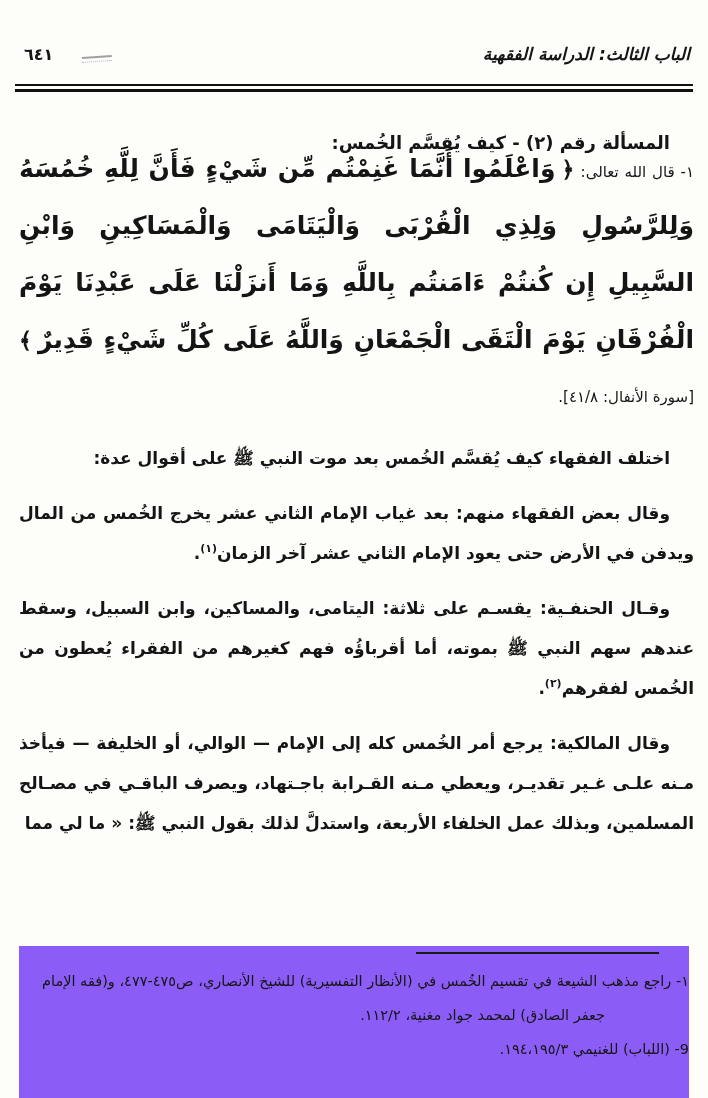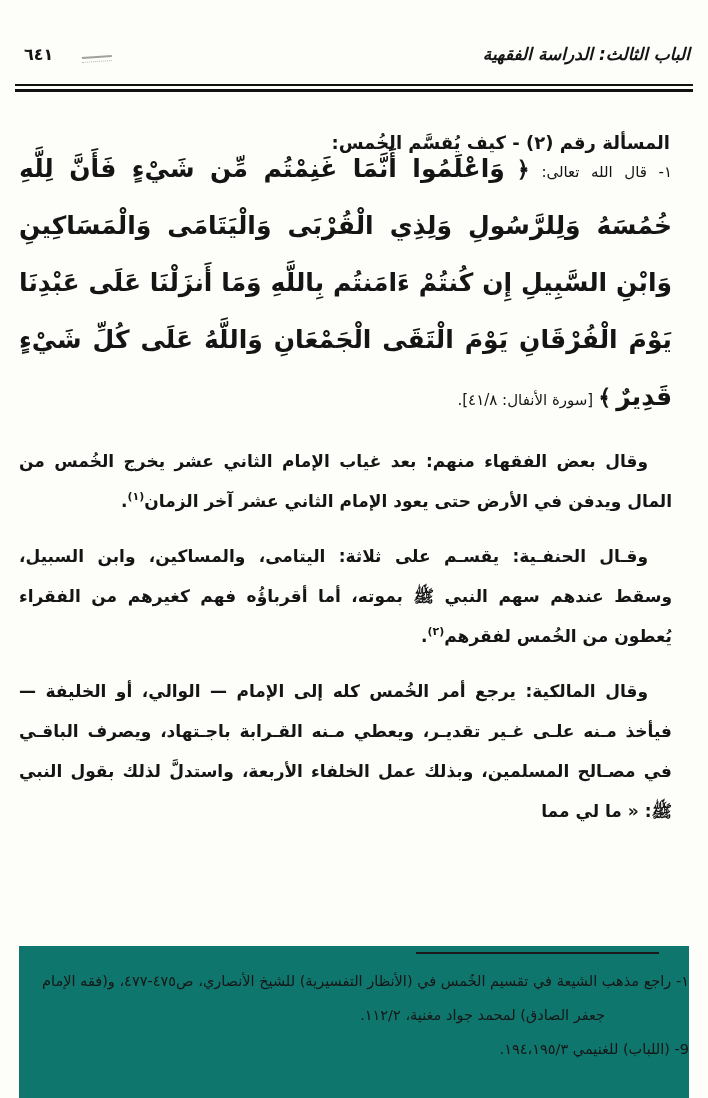--- a/index.html
+++ b/index.html
@@ -26,37 +26,37 @@
     transform:rotate(-4deg);opacity:.7;
   }
   .double-rule{
     position:absolute;top:84px;right:15px;left:15px;height:3px;
     border-top:2px solid #111;border-bottom:3px solid #111;
   }
   .section-title{
     position:absolute;top:100px;right:20px;left:20px;
     font-size:18px;font-weight:bold;text-indent:18px;margin-top:32px;
   }
-  .content{position:absolute;top:142px;right:36px;left:19px;}
+  .content{position:absolute;top:142px;right:14px;left:19px;}
   .verse-para{
     text-align:justify;line-height:54px;margin:0 0 14px 0;
   }
   .verse-intro{font-size:15px;font-weight:normal;}
   .verse-bracket{font-size:22px;font-weight:bold;}
   .verse-text{font-size:25px;font-weight:bold;}
   .verse-ref{font-size:15px;font-weight:normal;}
   .para{
     font-size:17px;font-weight:bold;
     line-height:40px;text-align:justify;text-indent:24px;
     margin:0 0 15px 0;
   }
   .fn-marker{font-size:11px;vertical-align:super;line-height:0;}
   .footnotes{
     position:absolute;top:946px;right:19px;left:19px;bottom:0;
-    background:#0f766e;font-size:14.5px;font-weight:normal;
+    background:#8b5cf6;font-size:14.5px;font-weight:normal;
   }
   .footnote-separator{
     width:243px;height:2px;background:#1a1a1a;
     margin:6px 30px 10px auto;
   }
   .footnote{
     text-align:right;line-height:34px;margin:0;
     padding-right:84px;text-indent:-84px;
   }
 </style>
@@ -79,20 +79,23 @@
   <div class="content">
 
     <p class="verse-para">
       <span class="verse-intro">١- قال الله تعالى:</span>
       <span class="verse-bracket">﴿</span>
       <span class="verse-text">وَاعْلَمُوا أَنَّمَا غَنِمْتُم مِّن شَيْءٍ فَأَنَّ لِلَّهِ خُمُسَهُ وَلِلرَّسُولِ وَلِذِي الْقُرْبَى وَالْيَتَامَى وَالْمَسَاكِينِ وَابْنِ السَّبِيلِ إِن كُنتُمْ ءَامَنتُم بِاللَّهِ وَمَا أَنزَلْنَا عَلَى عَبْدِنَا يَوْمَ الْفُرْقَانِ يَوْمَ الْتَقَى الْجَمْعَانِ وَاللَّهُ عَلَى كُلِّ شَيْءٍ قَدِيرٌ</span>
       <span class="verse-bracket">﴾</span>
       <span class="verse-ref">[سورة الأنفال: ٤١/٨].</span>
     </p>
 
+    <p class="para">
+      <span>اختلف الفقهاء كيف يُقسَّم الخُمس بعد موت النبي ﷺ على أقوال عدة:</span>
+    </p>
 
 
 
     <p class="para">
       <span>وقال بعض الفقهاء منهم: بعد غياب الإمام الثاني عشر يخرج الخُمس من المال ويدفن في الأرض حتى يعود الإمام الثاني عشر آخر الزمان</span><sup class="fn-marker">(١)</sup><span>.</span>
     </p>
 
     <p class="para">
       <span>وقـال الحنفـية: يقسـم على ثلاثة: اليتامى، والمساكين، وابن السبيل، وسقط عندهم سهم النبي ﷺ بموته، أما أقرباؤُه فهم كغيرهم من الفقراء يُعطون من الخُمس لفقرهم</span><sup class="fn-marker">(٢)</sup><span>.</span>
     </p>

